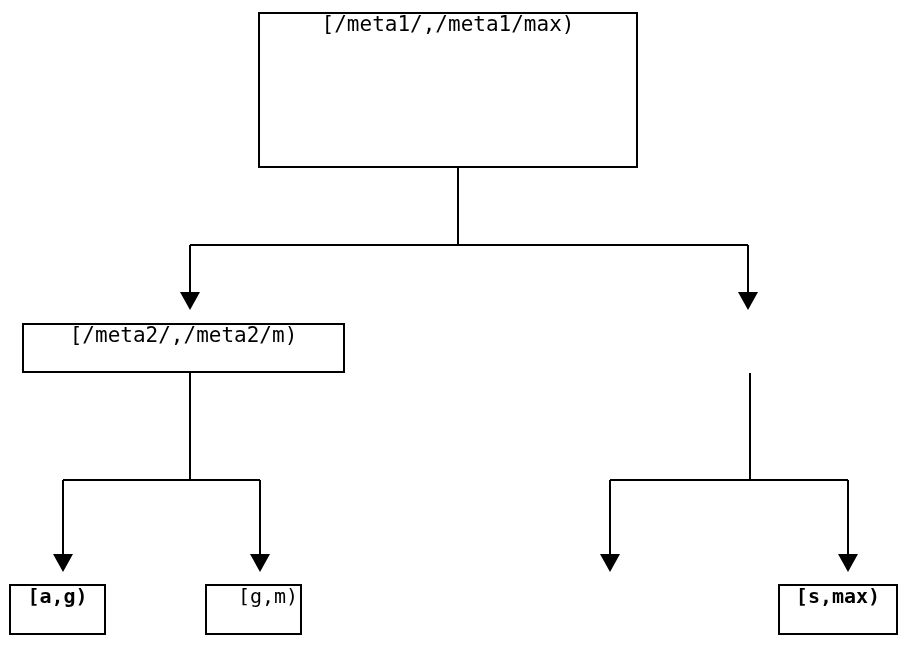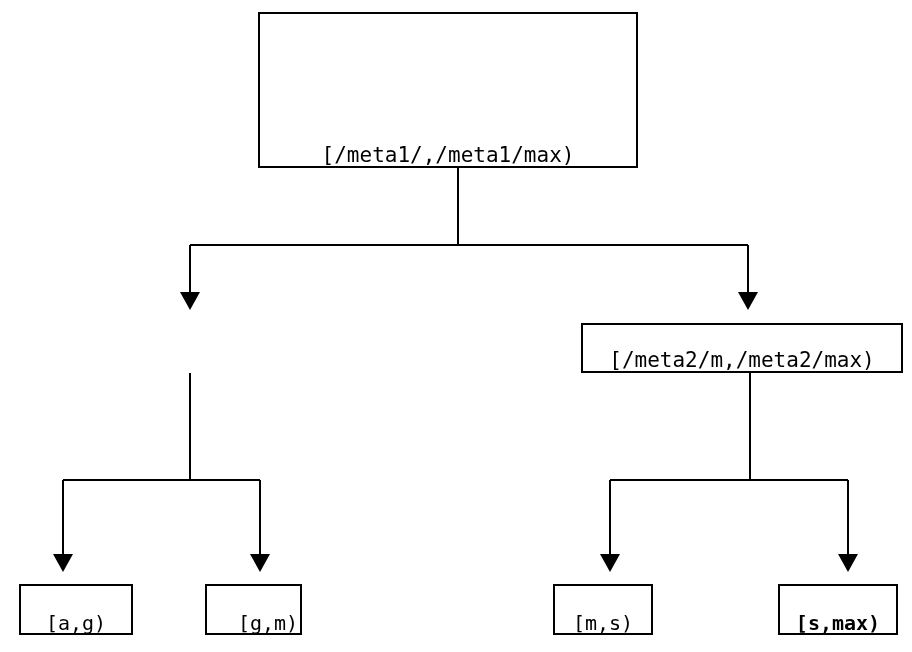--- a/index.html
+++ b/index.html
@@ -23,21 +23,21 @@
     top: 0;
     width: 912px;
     height: 652px;
   }
   .node-box {
     position: absolute;
     box-sizing: border-box;
     border: 2px solid #000000;
     background: #ffffff;
     display: flex;
-    align-items: flex-end;
+    align-items: flex-start;
     justify-content: center;
     color: #000000;
     font-family: "DejaVu Sans Mono", monospace;
     white-space: nowrap;
     letter-spacing: 0px;
   }
   .node-label {
     display: block;
     line-height: 1;
   }
@@ -60,21 +60,21 @@
     top: 323px;
     width: 322px;
     height: 50px;
     font-size: 21px;
   }
   .node-leaf {
     height: 51px;
     top: 584px;
     font-size: 20px;
   }
-  .leaf-ag   { left: 19px;   width: 114px; }
+  .leaf-ag   { left: 9px;   width: 97px; font-weight: bold; }
   .leaf-gm   { left: 205px; width: 97px; padding-left: 29px; }
   .leaf-ms   { left: 553px; width: 100px; }
   .leaf-smax { left: 778px; width: 120px; font-weight: bold; }
 </style>
 </head>
 <body>
 
 <div id="diagram-canvas">
 
   <svg id="diagram-svg" viewBox="0 0 912 652" xmlns="http://www.w3.org/2000/svg">
@@ -107,34 +107,31 @@
       <polygon points="250,554 270,554 260,572"></polygon>
       <polygon points="600,554 620,554 610,572"></polygon>
       <polygon points="838,554 858,554 848,572"></polygon>
     </g>
   </svg>
 
   <div class="node-box node-root">
     <span class="node-label">[/meta1/,/meta1/max)</span>
   </div>
 
+  <div class="node-box node-mid-left">
+    <span class="node-label">[/meta2/,/meta2/m)</span>
+  </div>
 
-  <div class="node-box node-mid-right">
-    <span class="node-label">[/meta2/m,/meta2/max)</span>
-  </div>
 
   <div class="node-box node-leaf leaf-ag">
     <span class="node-label">[a,g)</span>
   </div>
 
   <div class="node-box node-leaf leaf-gm">
     <span class="node-label">[g,m)</span>
   </div>
 
-  <div class="node-box node-leaf leaf-ms">
-    <span class="node-label">[m,s)</span>
-  </div>
 
   <div class="node-box node-leaf leaf-smax">
     <span class="node-label">[s,max)</span>
   </div>
 
 </div>
 
 </body></html>

